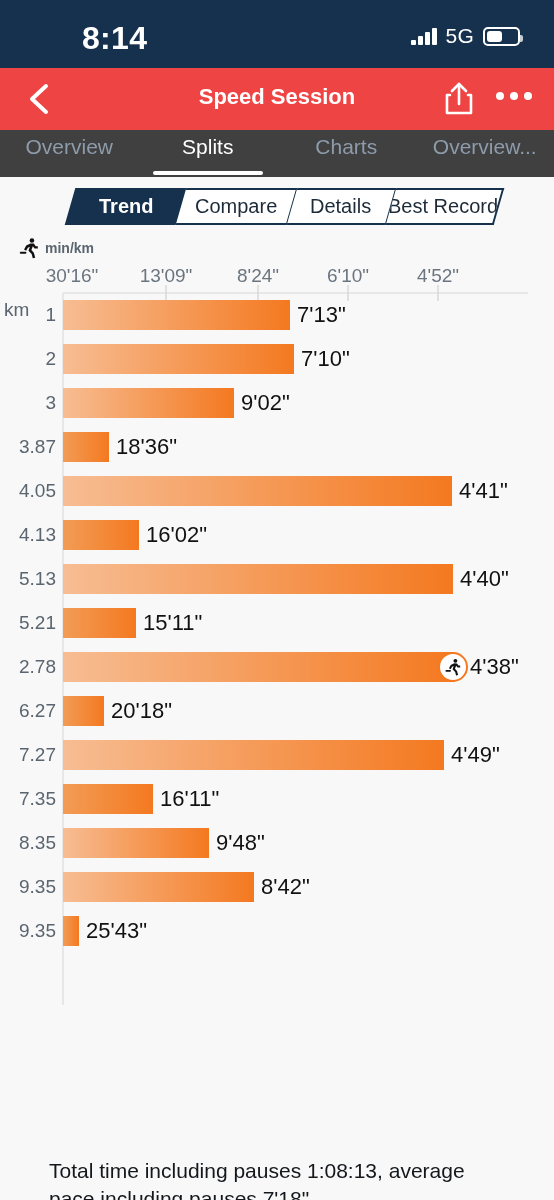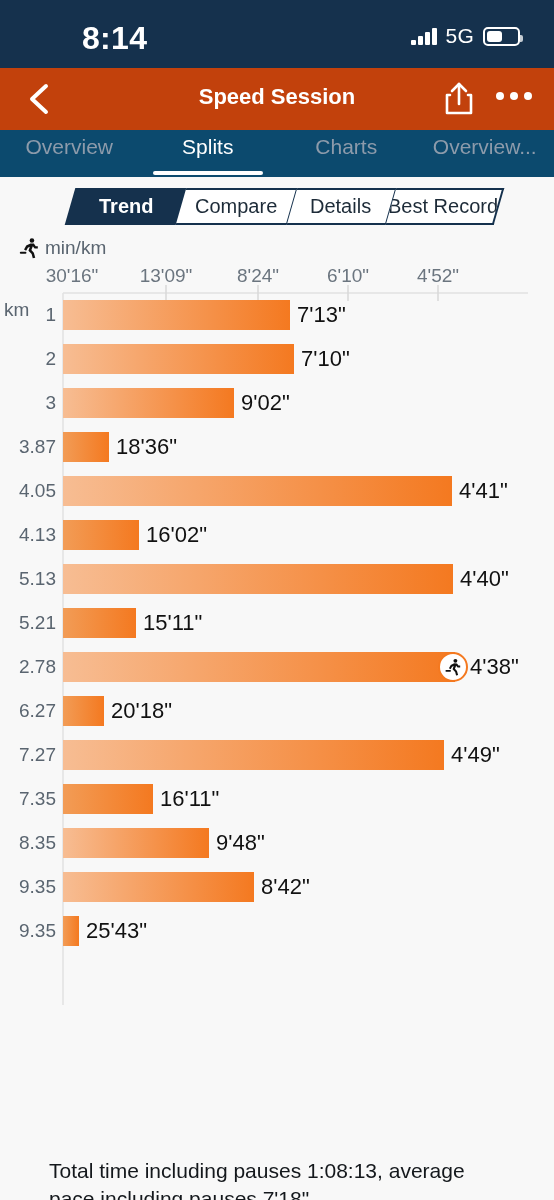--- a/index.html
+++ b/index.html
@@ -92,21 +92,21 @@
     width: 3px;
     height: 7px;
     background: rgba(255,255,255,0.75);
     border-radius: 0 2px 2px 0;
   }
 
   
   .navbar {
     position: relative;
     height: 62px;
-    background: #c2410c;
+    background: #ef4444;
     text-decoration: underline;
   }
   .nav-back {
     position: absolute;
     left: 22px;
     top: 14px;
     width: 34px;
     height: 34px;
     display: flex;
     align-items: center;
@@ -141,21 +141,21 @@
     height: 8px;
     border-radius: 50%;
     background: #ffffff;
     display: block;
   }
 
   
   .tabs {
     position: relative;
     height: 45px;
-    background: #0c4a6e;
+    background: #404040;
     display: flex;
     align-items: flex-start;
     padding-top: 2px;
   }
   .tab {
     flex: 1 1 0;
     text-align: center;
     color: #8d9bab;
     font-size: 21px;
     position: relative;
@@ -230,22 +230,23 @@
   
   .unit-row {
     position: absolute;
     left: 18px;
     top: 60px;
     display: flex;
     align-items: center;
     gap: 5px;
   }
   .unit-label {
-    font-size: 19px;
+    font-size: 14px;
     color: #5a6570;
+    font-weight: bold;
   }
 
   
   .axis-labels {
     position: absolute;
     left: 0;
     top: 88px;
     width: 554px;
     height: 22px;
   }

